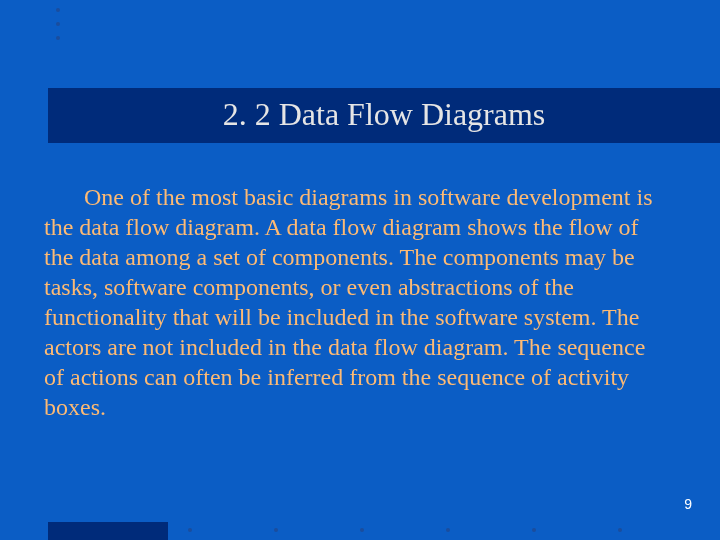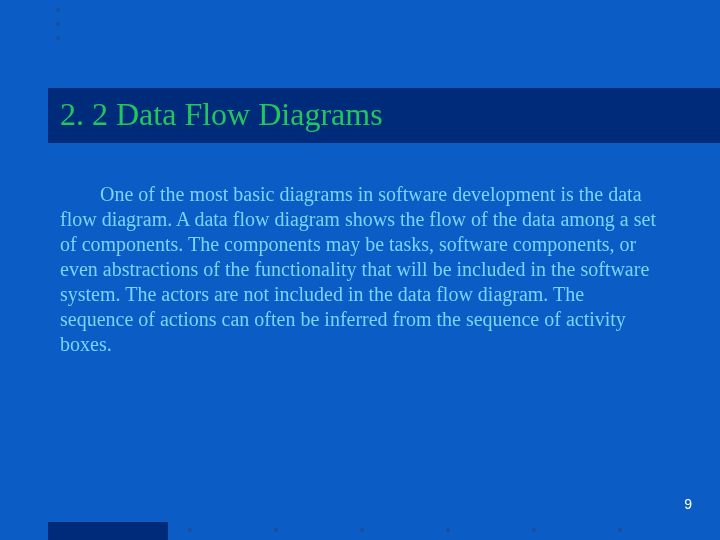--- a/index.html
+++ b/index.html
@@ -31,31 +31,32 @@
     }
     .title-bar {
       position: absolute;
       top: 88px;
       left: 48px;
       right: 0;
       background: #002b7a;
       padding: 8px 12px 10px 12px;
     }
     .title-bar-text {
-      color: #22c55e;
+      color: #e5e5e5;
       font-size: 32px;
       font-weight: normal;
+      text-align: center;
     }
     .body-text {
       position: absolute;
       top: 182px;
-      left: 60px;
+      left: 44px;
       right: 60px;
-      color: #7dd3fc;
-      font-size: 20px;
+      color: #fdba74;
+      font-size: 24px;
       line-height: 1.25;
     }
     .body-text .indent {
       display: inline-block;
       width: 40px;
     }
     .page-number {
       position: absolute;
       bottom: 28px;
       right: 28px;

